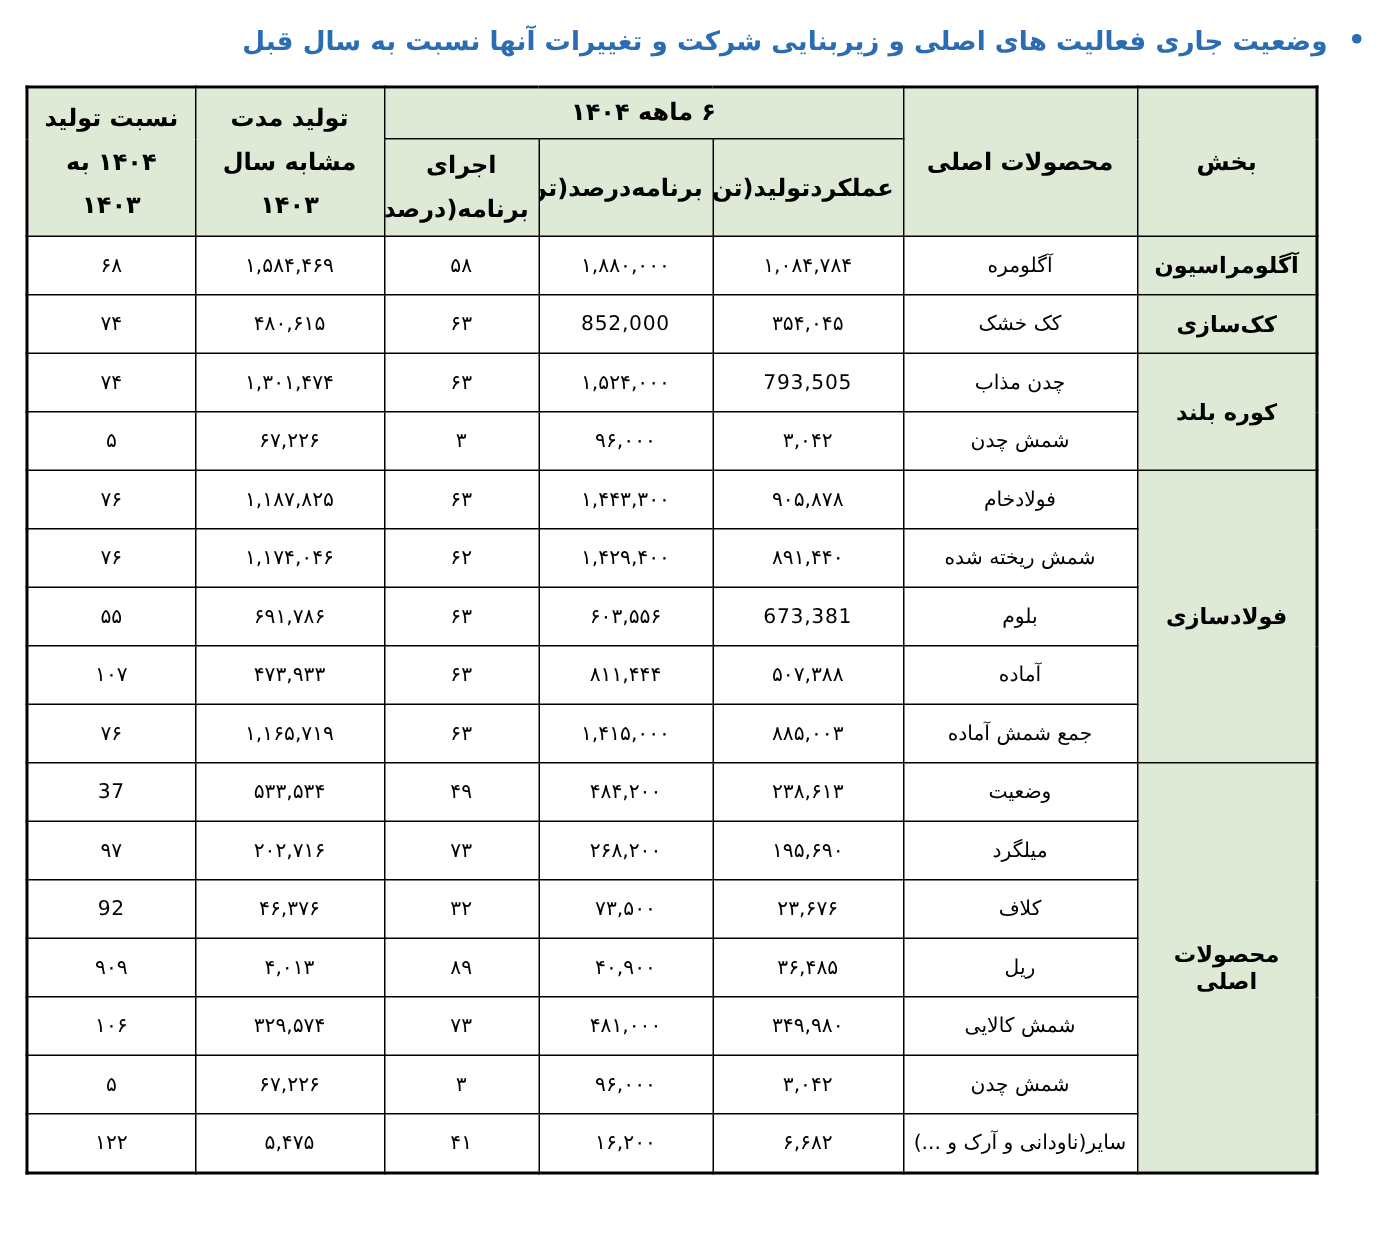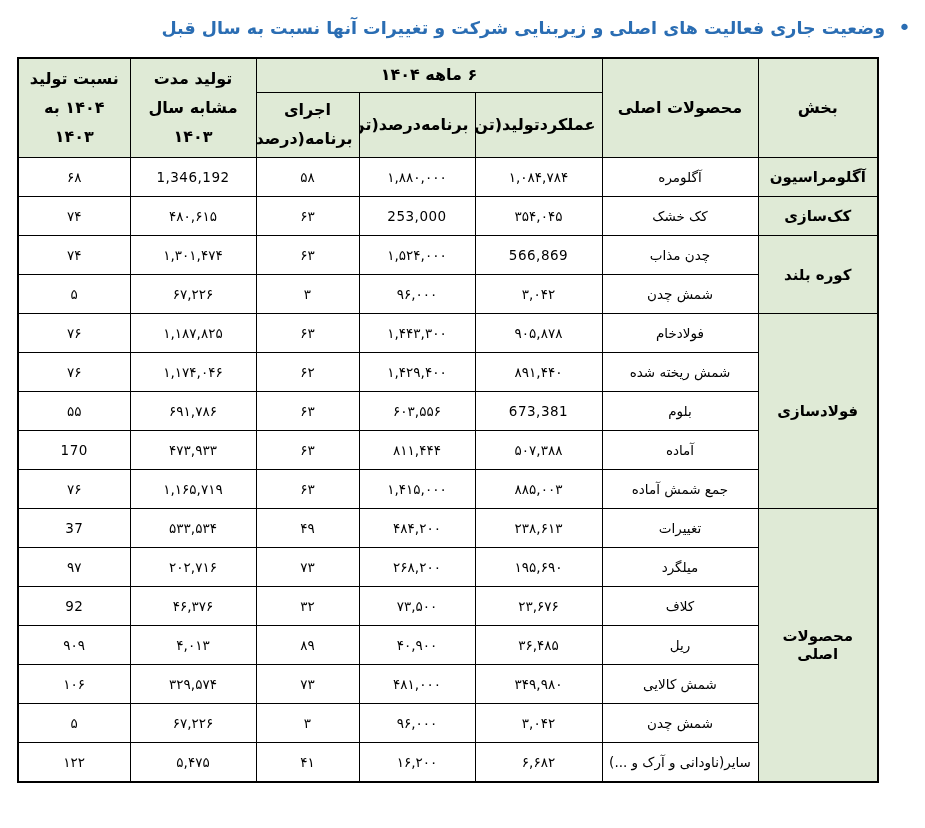--- a/index.html
+++ b/index.html
@@ -110,36 +110,36 @@
         <th>اجرای برنامه(درصد)</th>
       </tr>
     </thead>
     <tbody id="table-body">
         <tr>
           <td rowspan="1" class="section-cell">آگلومراسیون</td>
           <td class="product-cell">آگلومره</td>
           <td class="num-cell">۱,۰۸۴,۷۸۴</td>
           <td class="num-cell">۱,۸۸۰,۰۰۰</td>
           <td class="num-cell">۵۸</td>
-          <td class="num-cell">1,346,192</td>
+          <td class="num-cell">۱,۵۸۴,۴۶۹</td>
           <td class="num-cell">۶۸</td>
         </tr>
         <tr>
           <td rowspan="1" class="section-cell">کک‌سازی</td>
           <td class="product-cell">کک خشک</td>
           <td class="num-cell">۳۵۴,۰۴۵</td>
-          <td class="num-cell">253,000</td>
+          <td class="num-cell">852,000</td>
           <td class="num-cell">۶۳</td>
           <td class="num-cell">۴۸۰,۶۱۵</td>
           <td class="num-cell">۷۴</td>
         </tr>
         <tr>
           <td rowspan="2" class="section-cell">کوره بلند</td>
           <td class="product-cell">چدن مذاب</td>
-          <td class="num-cell">566,869</td>
+          <td class="num-cell">793,505</td>
           <td class="num-cell">۱,۵۲۴,۰۰۰</td>
           <td class="num-cell">۶۳</td>
           <td class="num-cell">۱,۳۰۱,۴۷۴</td>
           <td class="num-cell">۷۴</td>
         </tr>
         <tr>
           <td class="product-cell">شمش چدن</td>
           <td class="num-cell">۳,۰۴۲</td>
           <td class="num-cell">۹۶,۰۰۰</td>
           <td class="num-cell">۳</td>
@@ -170,33 +170,33 @@
           <td class="num-cell">۶۳</td>
           <td class="num-cell">۶۹۱,۷۸۶</td>
           <td class="num-cell">۵۵</td>
         </tr>
         <tr>
           <td class="product-cell">آماده</td>
           <td class="num-cell">۵۰۷,۳۸۸</td>
           <td class="num-cell">۸۱۱,۴۴۴</td>
           <td class="num-cell">۶۳</td>
           <td class="num-cell">۴۷۳,۹۳۳</td>
-          <td class="num-cell">170</td>
+          <td class="num-cell">۱۰۷</td>
         </tr>
         <tr>
           <td class="product-cell">جمع شمش آماده</td>
           <td class="num-cell">۸۸۵,۰۰۳</td>
           <td class="num-cell">۱,۴۱۵,۰۰۰</td>
           <td class="num-cell">۶۳</td>
           <td class="num-cell">۱,۱۶۵,۷۱۹</td>
           <td class="num-cell">۷۶</td>
         </tr>
         <tr>
           <td rowspan="7" class="section-cell">محصولات اصلی</td>
-          <td class="product-cell">تغییرات</td>
+          <td class="product-cell">وضعیت</td>
           <td class="num-cell">۲۳۸,۶۱۳</td>
           <td class="num-cell">۴۸۴,۲۰۰</td>
           <td class="num-cell">۴۹</td>
           <td class="num-cell">۵۳۳,۵۳۴</td>
           <td class="num-cell">37</td>
         </tr>
         <tr>
           <td class="product-cell">میلگرد</td>
           <td class="num-cell">۱۹۵,۶۹۰</td>
           <td class="num-cell">۲۶۸,۲۰۰</td>

